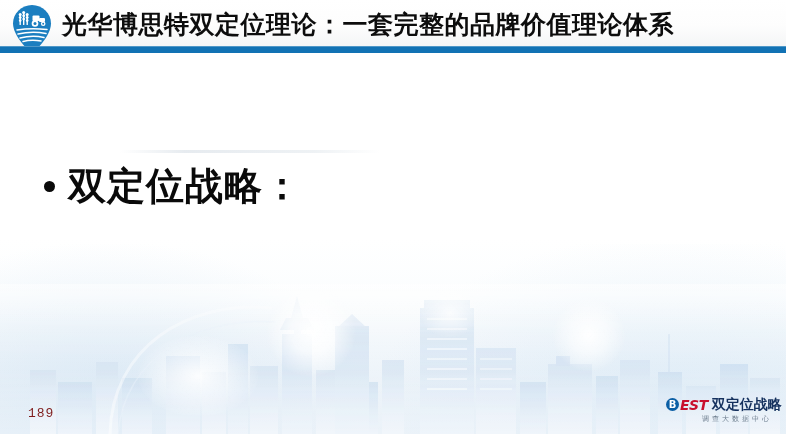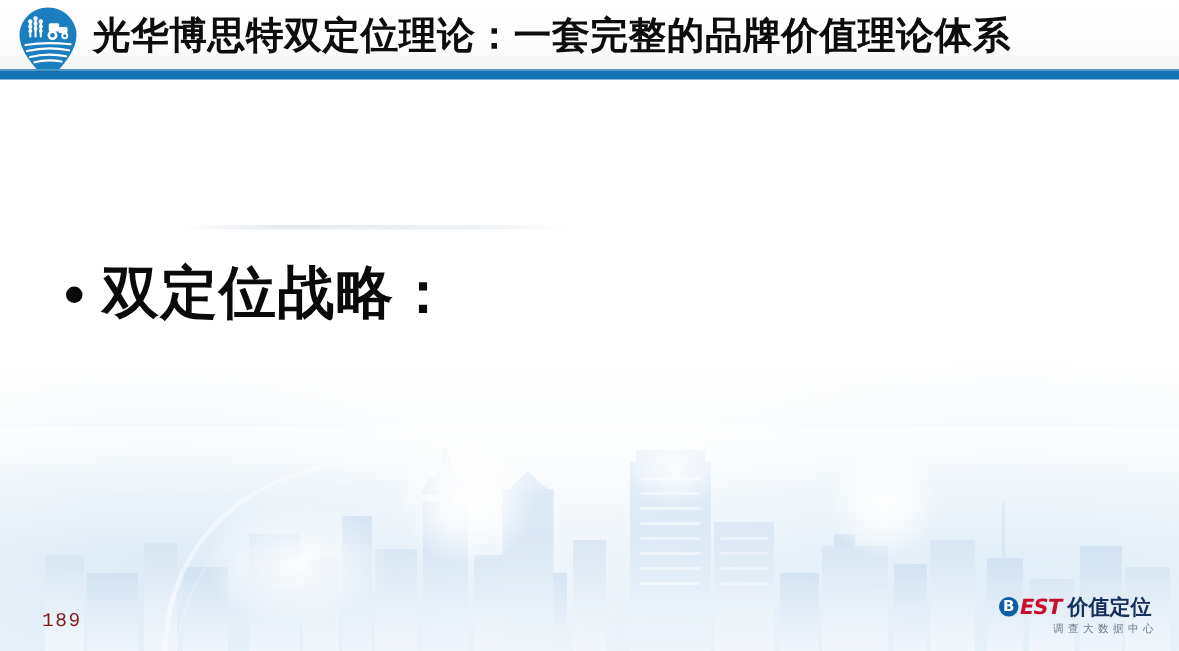--- a/index.html
+++ b/index.html
@@ -148,21 +148,21 @@
     top: 46px;
     width: 786px;
     height: 1px;
     background: #4f97c8;
   }
 
   
   .body {
     position: absolute;
     left: 44px;
-    top: 172px;
+    top: 162px;
     width: 700px;
     text-align: right;
   }
   .bullet-row {
     display: flex;
     align-items: center;
     margin-bottom: 36px;
   }
   .bullet-dot {
     width: 11px;
@@ -398,18 +398,18 @@
 
 
   </div>
 
   <div class="page-number">189</div>
 
   <div class="brand-footer">
     <div class="brand-row1">
       <span class="brand-b">B</span>
       <span class="brand-est">EST</span>
-      <span class="brand-cn">价值定位</span>
+      <span class="brand-cn">双定位战略</span>
     </div>
     <div class="brand-row2">调查大数据中心</div>
   </div>
 
 </div>
 
 </body></html>

